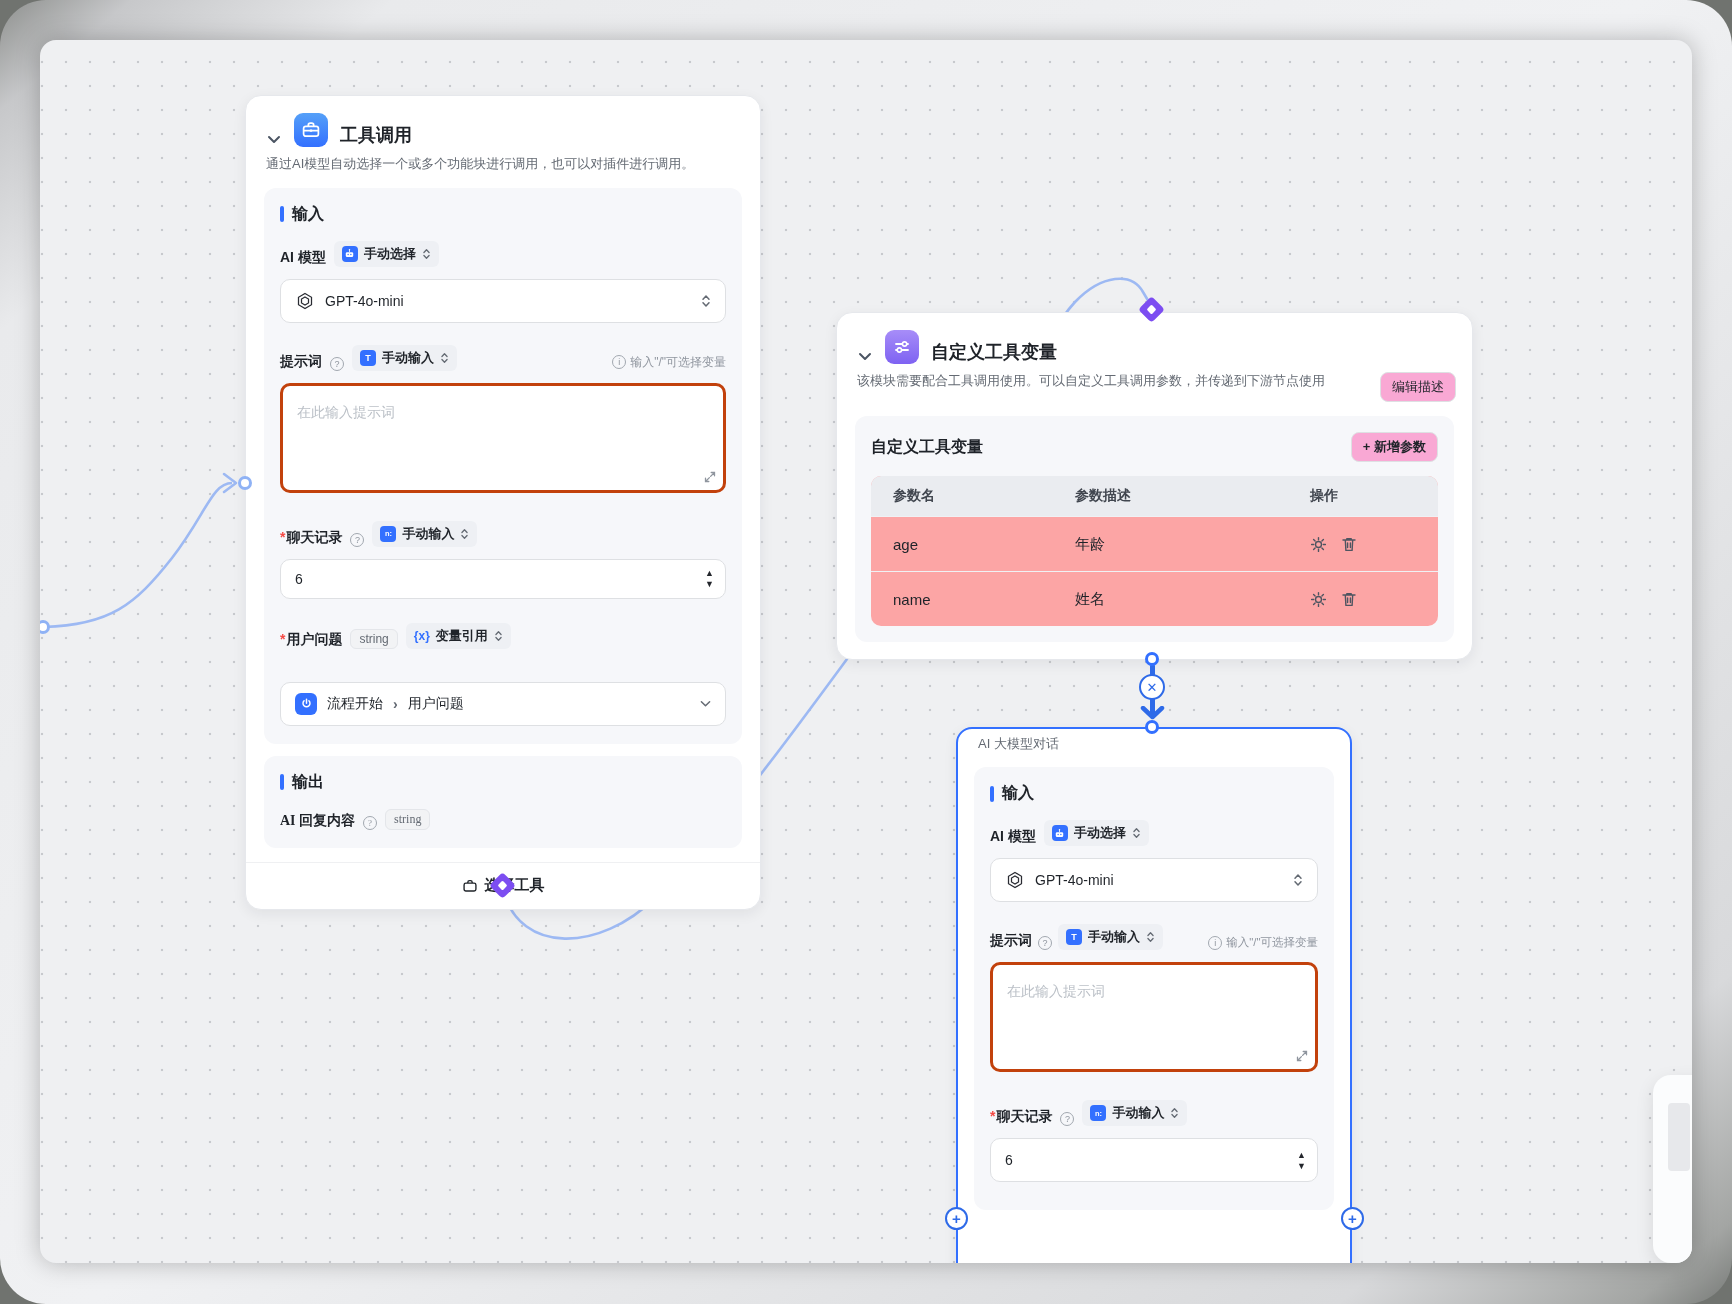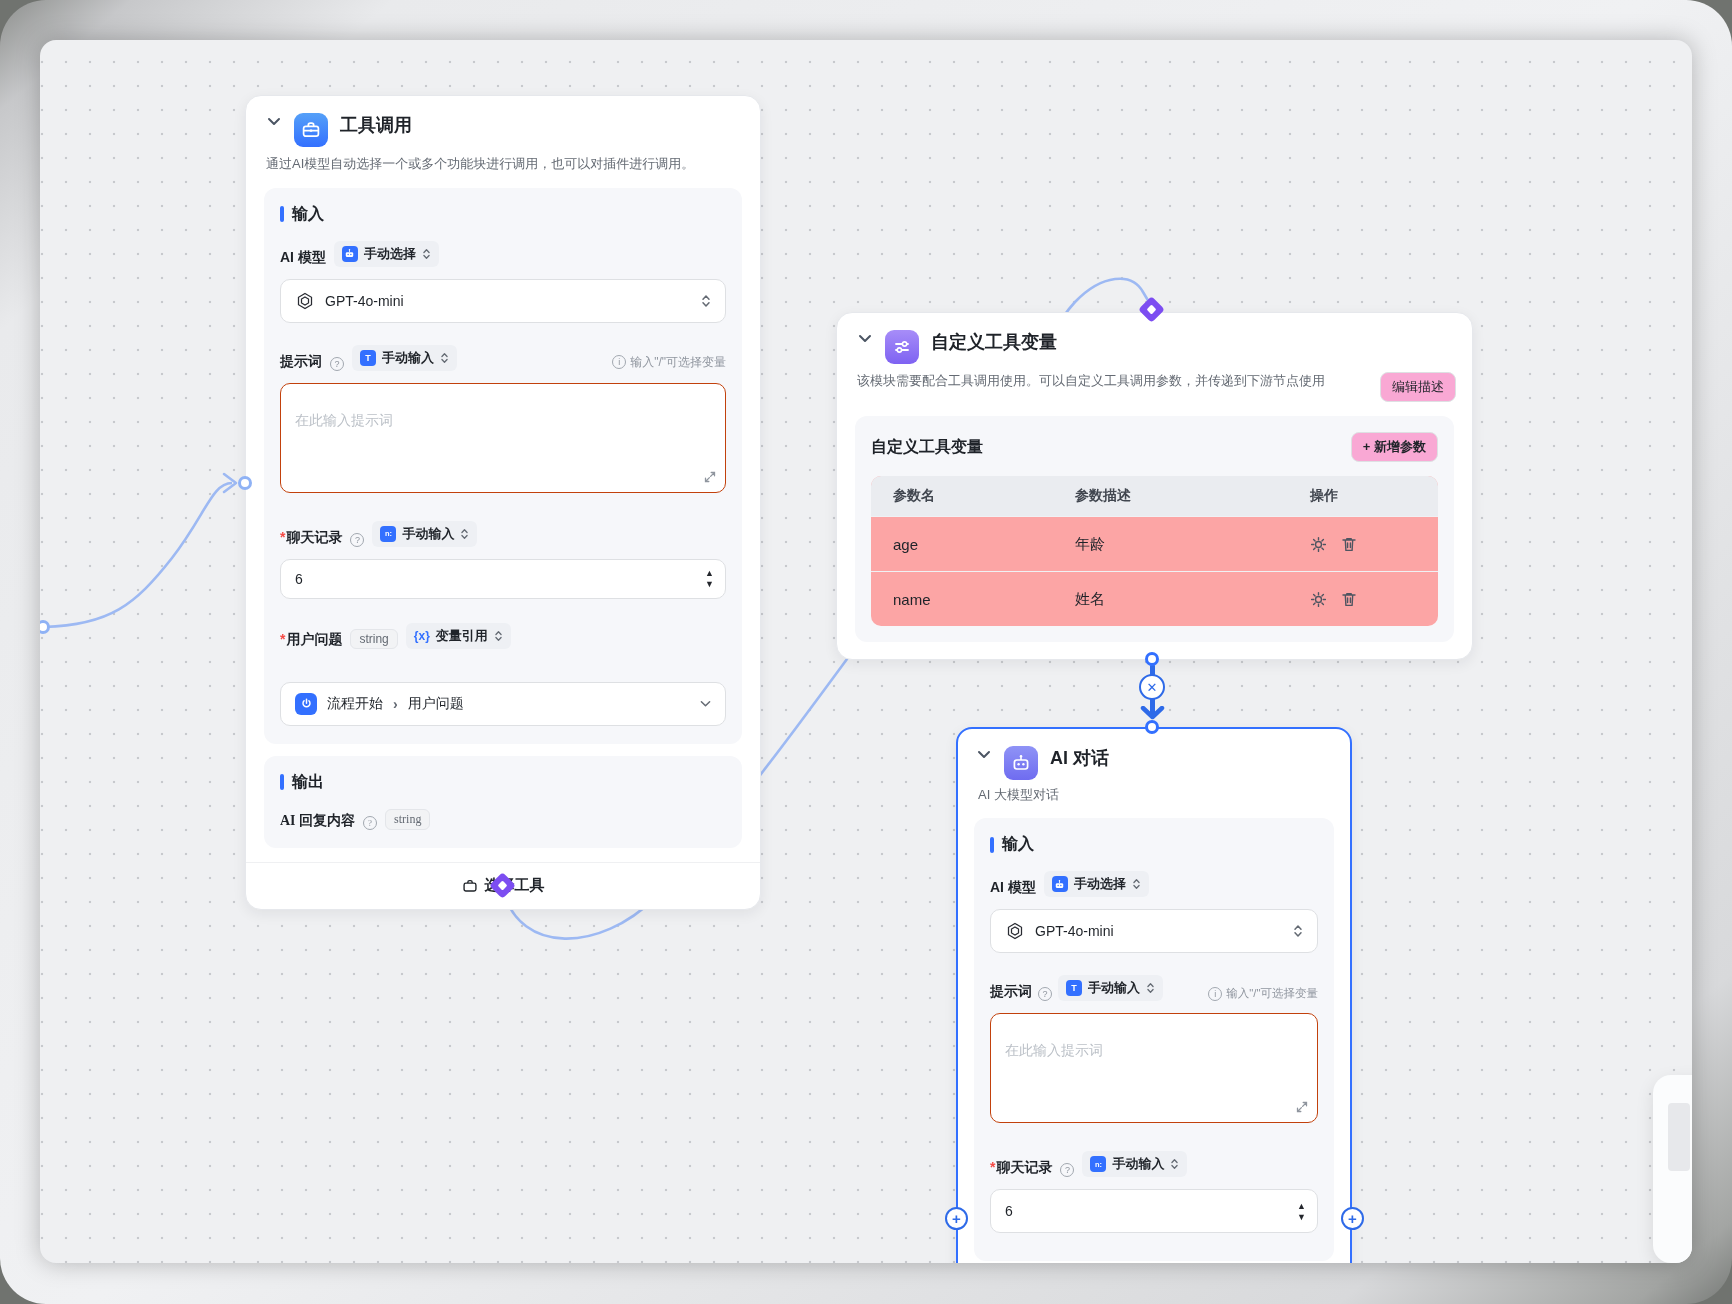--- a/index.html
+++ b/index.html
@@ -12,21 +12,21 @@
     background-image:radial-gradient(circle,#c7c9cd 1.3px,transparent 1.6px);
     background-size:24px 24px; background-position:14px 10px; }
 
   
   svg.edges { position:absolute; left:0; top:0; z-index:0; }
 
   
   .node { position:absolute; background:#fff; border:1px solid #e6e8ec; border-radius:16px;
     box-shadow:0 4px 14px rgba(31,35,41,.07); z-index:1; }
   .node.selected { border:2px solid #3370ff; }
-  .node-header { display:flex; align-items:flex-start; gap:12px; padding:17px 22px 0 20px; }
+  .node-header { display:flex; align-items:flex-end; gap:12px; padding:17px 22px 0 20px; }
   .collapse { width:16px; height:16px; display:flex; align-items:center; justify-content:center; cursor:pointer; }
   .node-icon { width:34px; height:34px; border-radius:9px; display:flex; align-items:center; justify-content:center; flex:0 0 auto; }
   .icon-blue   { background:linear-gradient(180deg,#55a0f8,#3370ff); }
   .icon-purple { background:linear-gradient(180deg,#a78df8,#7e62f2); }
   .icon-violet { background:linear-gradient(180deg,#8f93f6,#6f6cf0); }
   .node-title { font-size:18px; font-weight:700; color:#1f2329; }
   .node-desc { padding:8px 22px 0 20px; font-size:13px; color:#646a73; line-height:1.45; }
   .panel { margin:14px 18px 0 18px; background:#f6f7fa; border-radius:12px; padding:16px; }
   .section-title { display:flex; align-items:center; gap:8px; font-size:16px; font-weight:700; color:#1f2329; margin-bottom:16px; }
   .section-title::before { content:""; width:4px; height:16px; border-radius:2px; background:#3370ff; }
@@ -39,22 +39,22 @@
     color:#fff; font-size:9px; font-weight:700; }
   .mini-blank { background:transparent !important; color:#3370ff !important; font-size:12px !important; width:auto !important; }
   .help { width:14px; height:14px; border-radius:50%; border:1px solid #a2a8b0; color:#8f959e; font-size:9px;
     display:inline-flex; align-items:center; justify-content:center; flex:0 0 auto; }
   .hint { margin-left:auto; display:inline-flex; align-items:center; gap:4px; font-size:12px; color:#8f959e; }
   .tag { background:#f2f3f5; border:1px solid #e4e6ea; border-radius:6px; padding:2px 8px; font-size:12px; color:#646a73; }
   .select { display:flex; align-items:center; gap:10px; background:#fff; border:1px solid #dee0e3; border-radius:10px;
     height:44px; padding:0 14px; font-size:14px; color:#1f2329; margin-bottom:22px; cursor:pointer; }
   .select .grow { flex:1; }
   .textarea-wrap { position:relative; margin-bottom:24px; }
-  textarea { width:100%; height:110px; border:1px solid #c2410c; border-radius:10px; background:#fff; resize:none;
-    padding:28px 14px; font-size:14px; color:#a21caf; font-family:inherit; outline:none; }
+  textarea { width:100%; height:110px; border:3px solid #c2410c; border-radius:10px; background:#fff; resize:none;
+    padding:18px 14px; font-size:14px; color:#a21caf; font-family:inherit; outline:none; }
   textarea::placeholder { color:#bbc0c7; }
   .expand { position:absolute; right:10px; bottom:10px; cursor:pointer; }
   .numwrap { position:relative; margin-bottom:24px; }
   .numwrap input { width:100%; height:40px; border:1px solid #dee0e3; border-radius:10px; padding:0 34px 0 14px;
     font-size:14px; color:#1f2329; font-family:inherit; outline:none; }
   .steppers { position:absolute; right:12px; top:0; height:100%; display:flex; flex-direction:column; justify-content:center; gap:3px; }
   .steppers span { font-size:9px; line-height:8px; color:#23262c; cursor:pointer; }
   .footer { margin-top:14px; border-top:1px solid #eff0f2; height:47px; display:flex; align-items:center; justify-content:center;
     gap:7px; font-size:15px; font-weight:600; color:#1f2329; cursor:pointer; border-radius:0 0 16px 16px; }
   .desc-row { display:flex; align-items:flex-start; gap:10px; padding-right:16px; }
@@ -316,37 +316,20 @@
                   </span>
             </span>
               </td>
           </tr>
         </tbody>
       </table>
     </div>
   </div>
 
   <div class="node selected" style="left:916px; top:687px; width:396px; height:700px;">
-    <div class="node-header" style="padding-left:18px;">
-      <span class="collapse">
-        <svg width="14" height="9" viewBox="0 0 14 9">
-            <path d="M2 2l5 5 5-5" fill="none" stroke="#4b5563" stroke-width="2" stroke-linecap="round" stroke-linejoin="round"></path>
-          </svg>
-      </span>
-      <span class="node-icon icon-violet">
-        <svg width="20" height="20" viewBox="0 0 20 20">
-            <rect x="3.4" y="7" width="13.2" height="9" rx="2.4" fill="none" stroke="#fff" stroke-width="1.7"></rect>
-            <circle cx="7.6" cy="11.2" r="1.2" fill="#fff"></circle>
-            <circle cx="12.4" cy="11.2" r="1.2" fill="#fff"></circle>
-            <path d="M10 4.2V7" stroke="#fff" stroke-width="1.6"></path>
-            <circle cx="10" cy="3.4" r="1.3" fill="#fff"></circle>
-          </svg>
-      </span>
-      <span class="node-title">AI 对话</span>
-    </div>
     <div class="subtitle">AI 大模型对话</div>
 
     <div class="panel" style="margin:14px 16px 0 16px;">
       <div class="section-title">输入</div>
 
       <div class="row">
         <span class="row-label">AI 模型</span>
         <span class="badge">
           <span class="mini">
             <svg width="11" height="11" viewBox="0 0 16 16">

